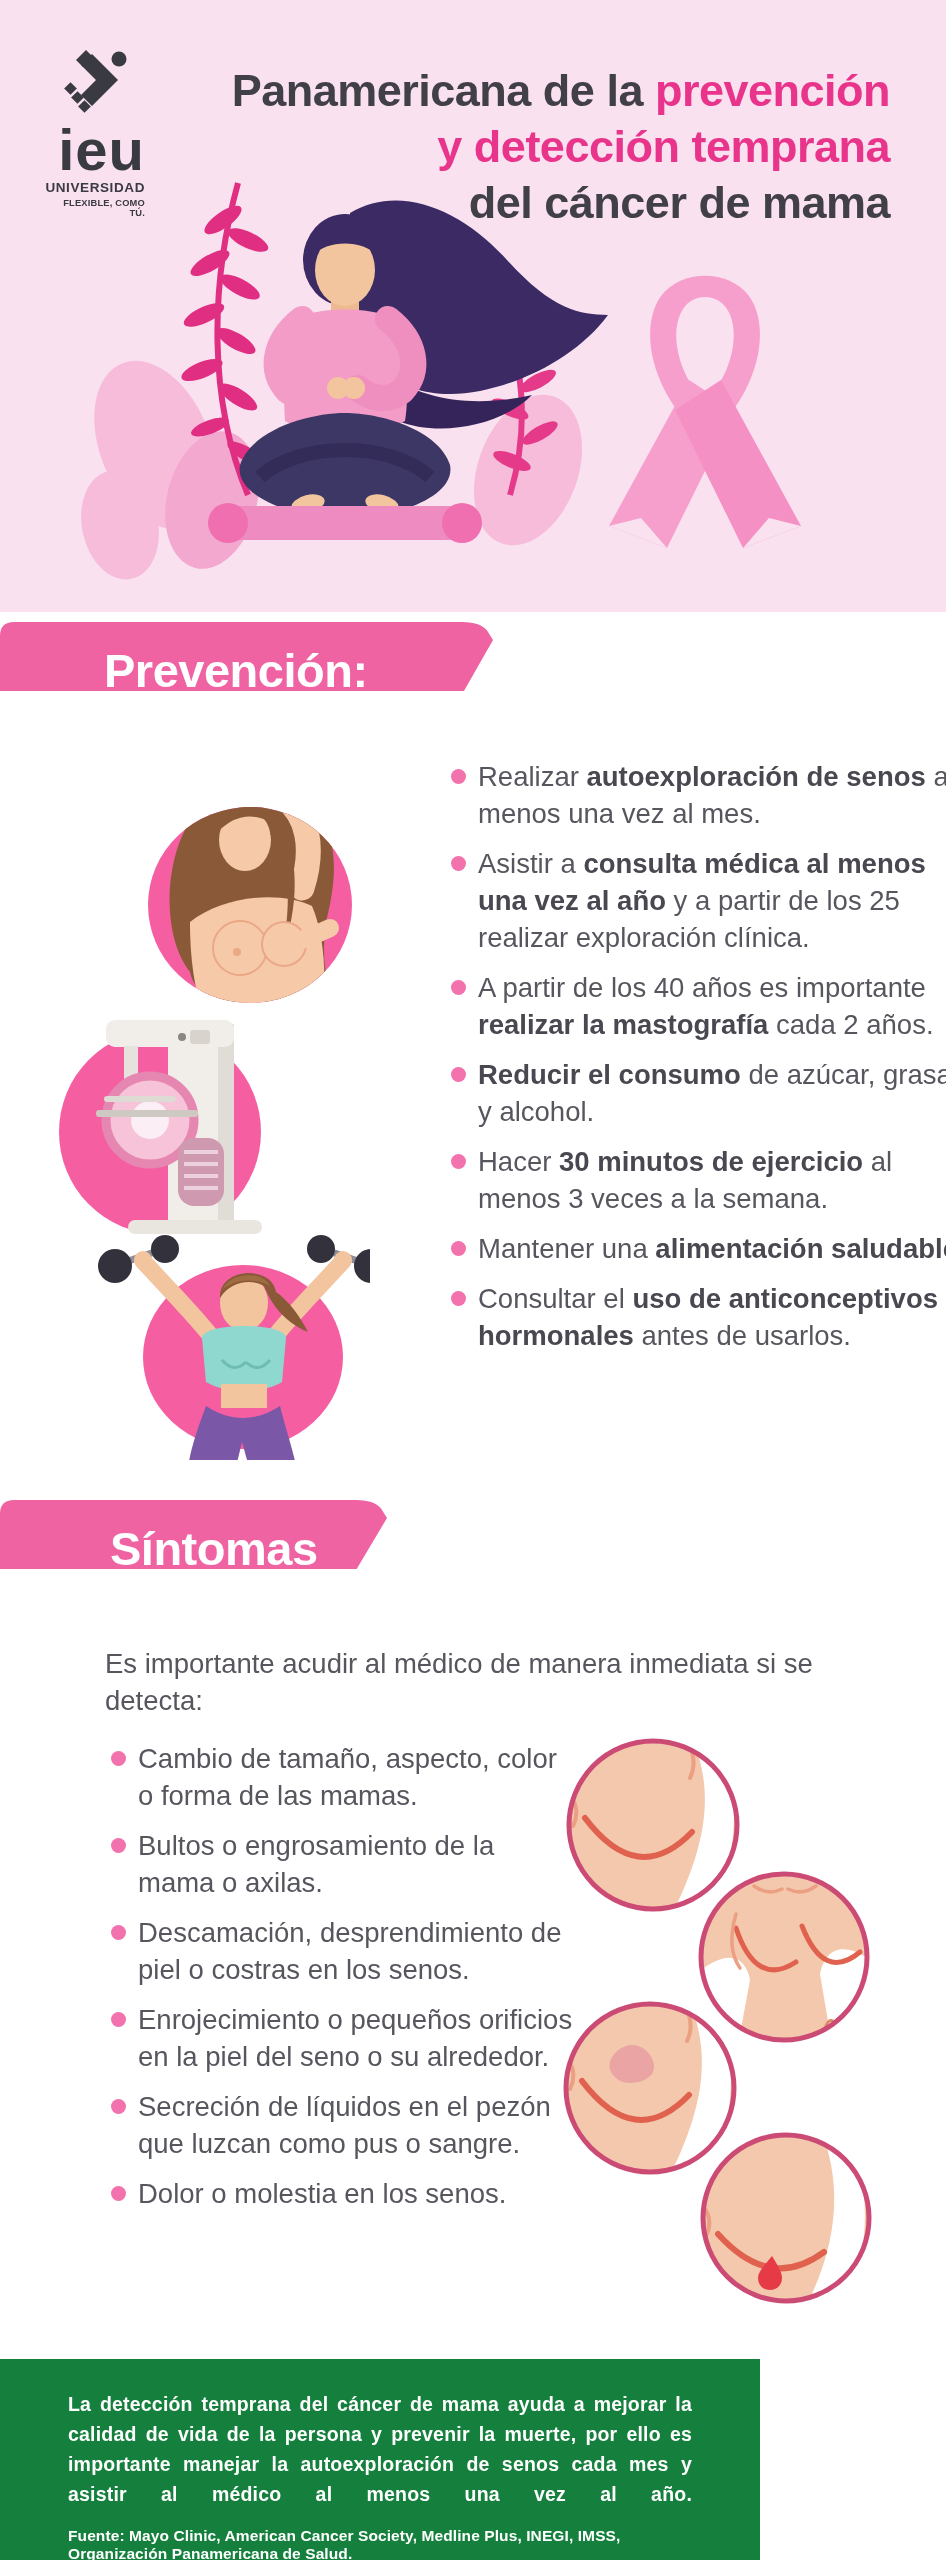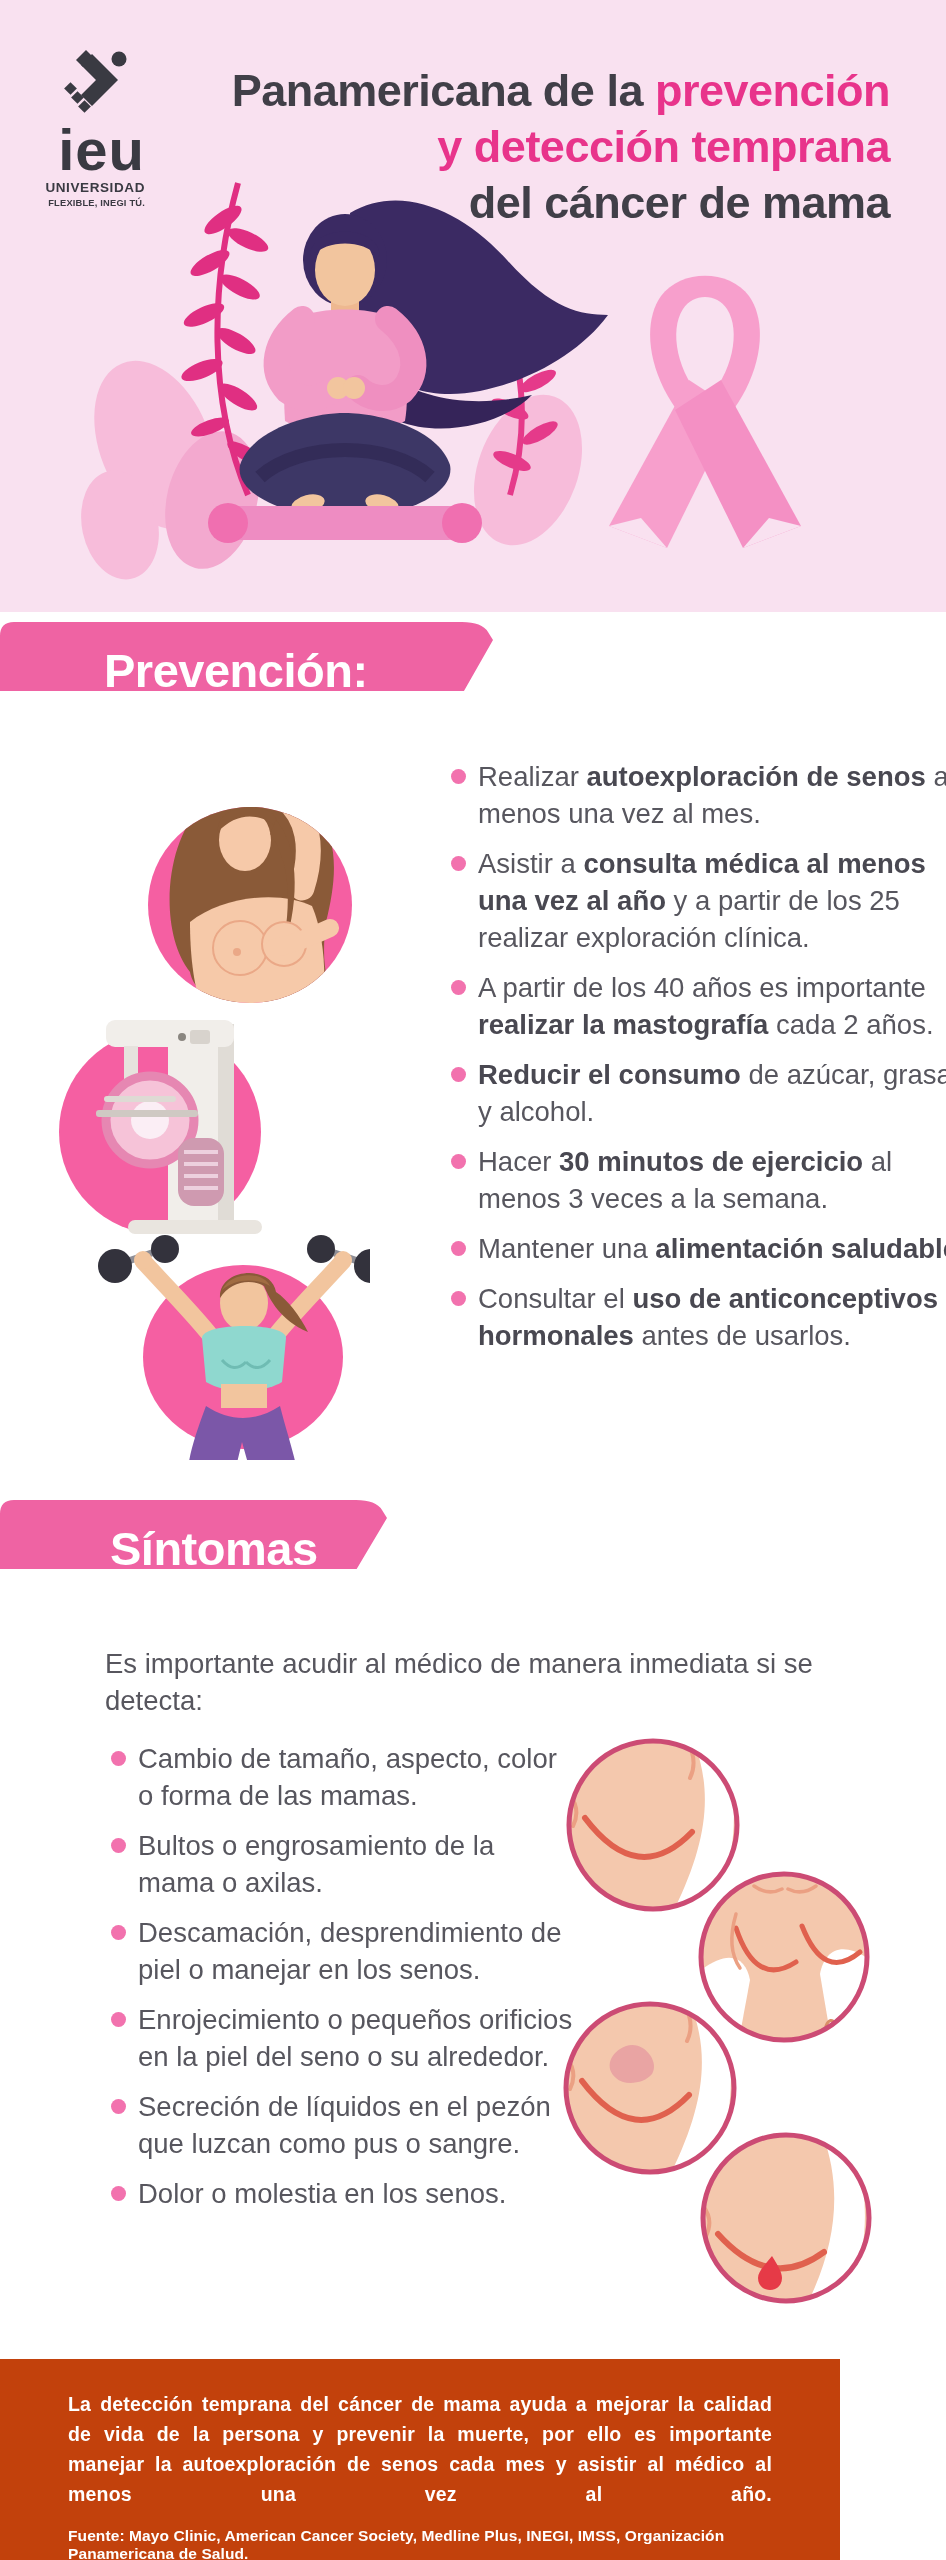--- a/index.html
+++ b/index.html
@@ -49,21 +49,21 @@
   #prevention-list{left:441px;top:758px;width:495px;margin-left:37px;}
   #symptoms-list{left:138px;top:1740px;width:440px;}
   .symptoms-intro{
     position:absolute;left:105px;top:1645px;width:790px;
     font-size:27.5px;line-height:37px;color:#57565e;
   }
   .prev-illustrations{position:absolute;left:40px;top:720px;}
   .symp-illustrations{position:absolute;left:540px;top:1700px;}
   
   .footer{
-    position:absolute;left:0;top:2359px;width:840px;height:201px;background:#c2410c;color:#ffffff;
+    position:absolute;left:0;top:2359px;width:760px;height:201px;background:#15803d;color:#ffffff;
   }
   .footer .msg{
     margin:30px 68px 0;font-size:19.5px;font-weight:700;line-height:30px;
     text-align:justify;text-align-last:justify;word-spacing:3px;letter-spacing:.2px;
   }
   .footer .src{
     margin:18px 68px 0;font-size:15.5px;font-weight:700;letter-spacing:.1px;
   }
 </style>
 </head>
@@ -79,21 +79,21 @@
           <circle cx="57" cy="13" r="7.5"></circle>
           <path d="M30 8 L56 34 L30 60 L19 49 L34 34 L19 19 Z"></path>
           <path d="M14 14 L24 4 L31 11 L21 21 Z"></path>
           <rect x="4" y="38" width="9" height="9" transform="rotate(45 8.5 42.5)"></rect>
           <rect x="11" y="47" width="9" height="9" transform="rotate(45 15.5 51.5)"></rect>
           <rect x="18" y="56" width="9" height="9" transform="rotate(45 22.5 60.5)"></rect>
         </g>
       </svg>
       <div class="ieu">ieu</div>
       <div class="uni">UNIVERSIDAD</div>
-      <div class="tag">FLEXIBLE, INEGI TÚ.</div>
+      <div class="tag">FLEXIBLE, COMO TÚ.</div>
     </div>
 
     <div class="title" id="title-block">
         <div><span>Panamericana de la </span><span class="pink">prevención</span></div>
         <div><span class="pink">y detección temprana</span></div>
         <div><span>del cáncer de mama</span></div>
       </div>
 
     <svg class="hero-illustration" width="560" height="450" viewBox="0 0 560 450">
 
@@ -252,21 +252,21 @@
 
   <div class="banner banner-sintomas">
     <span>Síntomas</span>
   </div>
 
   <div class="symptoms-intro">Es importante acudir al médico de manera inmediata si se detecta:</div>
 
   <ul class="blist" id="symptoms-list">
       <li><span class="dot"></span><span class="li-text">Cambio de tamaño, aspecto, color o forma de las mamas.</span></li>
       <li><span class="dot"></span><span class="li-text">Bultos o engrosamiento de la mama o axilas.</span></li>
-      <li><span class="dot"></span><span class="li-text">Descamación, desprendimiento de piel o manejar en los senos.</span></li>
+      <li><span class="dot"></span><span class="li-text">Descamación, desprendimiento de piel o costras en los senos.</span></li>
       <li><span class="dot"></span><span class="li-text">Enrojecimiento o pequeños orificios en la piel del seno o su alrededor.</span></li>
       <li><span class="dot"></span><span class="li-text">Secreción de líquidos en el pezón que luzcan como pus o sangre.</span></li>
       <li><span class="dot"></span><span class="li-text">Dolor o molestia en los senos.</span></li>
     </ul>
 
   <svg class="symp-illustrations" width="420" height="625" viewBox="0 0 420 625">
     <defs>
       <clipPath id="sc1">
           <circle cx="113" cy="125" r="84"></circle>
         </clipPath>

